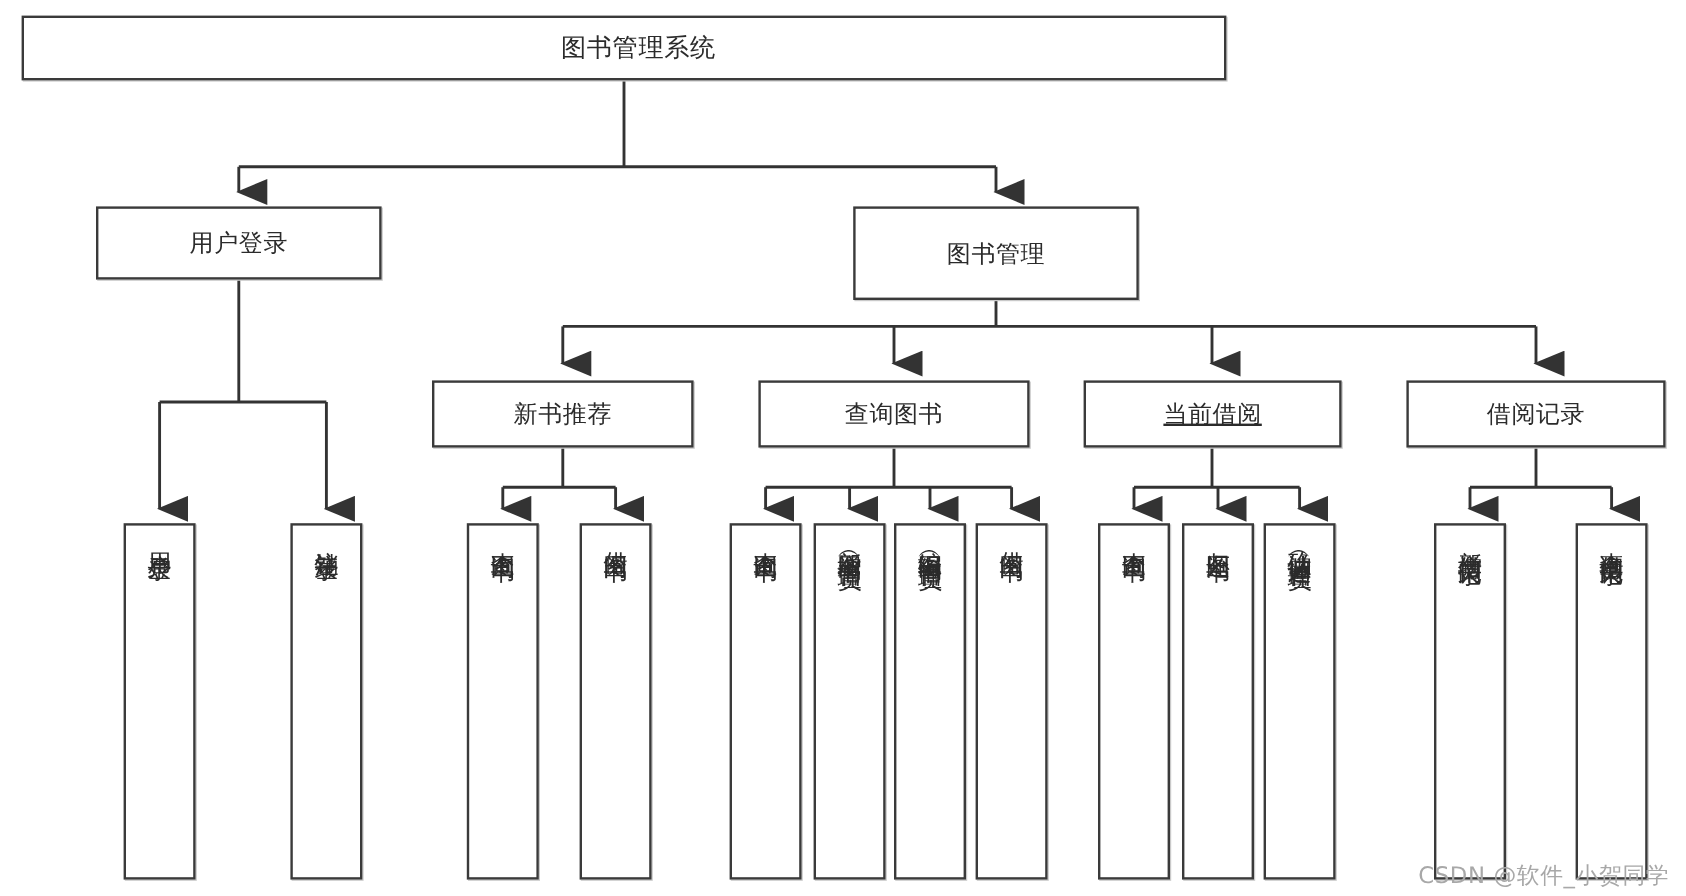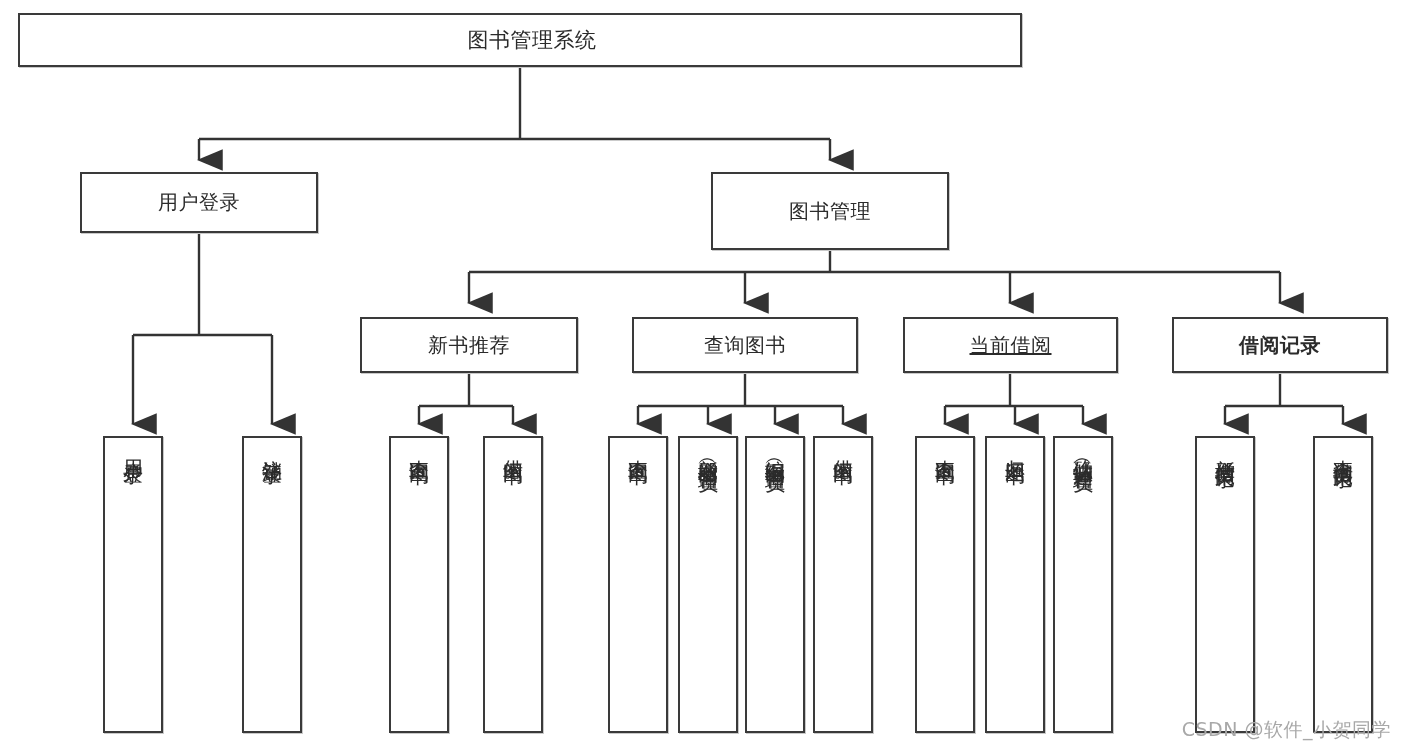--- a/index.html
+++ b/index.html
@@ -134,21 +134,21 @@
 
   <div class="node" style="left:360px; top:317px; width:218px; height:56px;">
     <span class="label">新书推荐</span>
   </div>
   <div class="node" style="left:632px; top:317px; width:226px; height:56px;">
     <span class="label">查询图书</span>
   </div>
   <div class="node" style="left:903px; top:317px; width:215px; height:56px;text-decoration:underline;">
     <span class="label">当前借阅</span>
   </div>
-  <div class="node" style="left:1172px; top:317px; width:216px; height:56px;font-weight:bold;">
+  <div class="node" style="left:1172px; top:317px; width:216px; height:56px;">
     <span class="label">借阅记录</span>
   </div>
 
   <div class="node vertical" style="left:103px; top:436px; width:60px; height:297px;">
     <span class="label">用户登录</span>
   </div>
   <div class="node vertical" style="left:242px; top:436px; width:60px; height:297px;">
     <span class="label">注销登录</span>
   </div>
 

